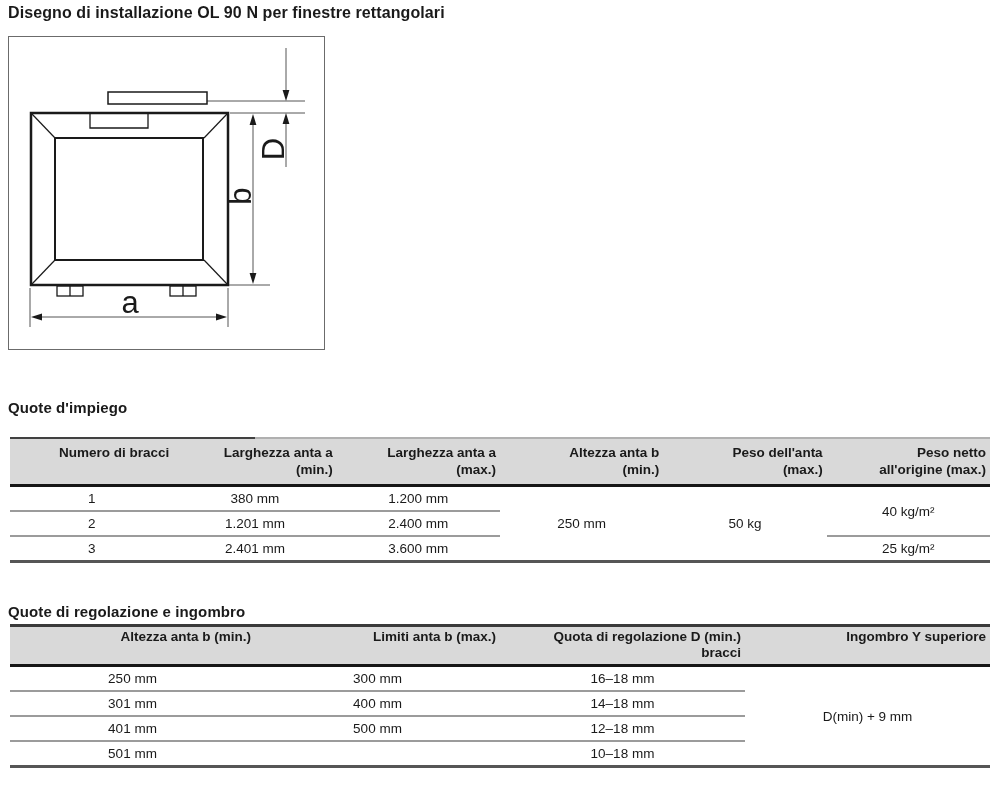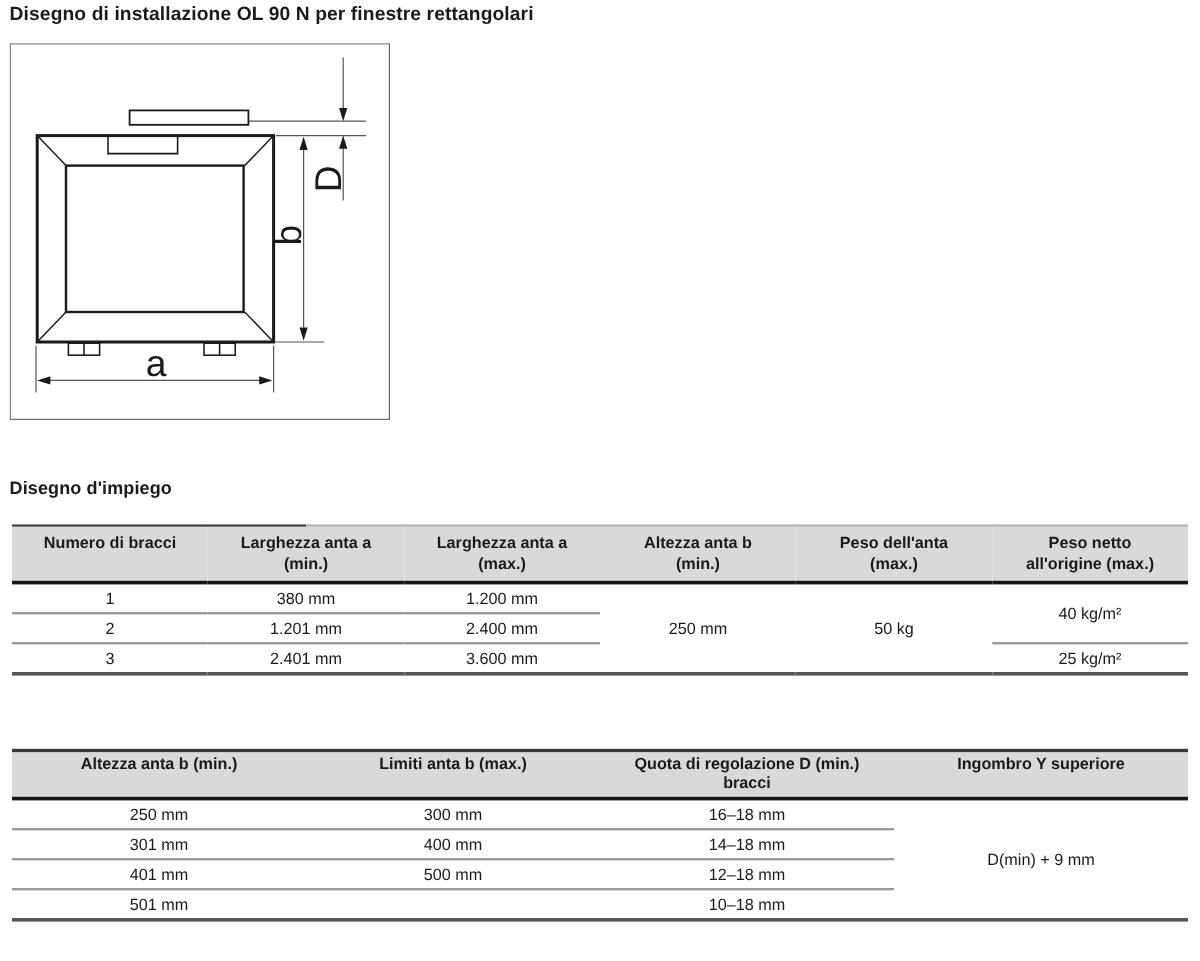--- a/index.html
+++ b/index.html
@@ -31,21 +31,21 @@
 
   table.dtable{
     width:100%;border-collapse:collapse;table-layout:fixed;
     font-size:13.5px;border-bottom:3px solid #565656;
   }
   table.dtable th{
     background:#d9d9d9;font-weight:700;text-align:center;vertical-align:top;
     padding:5px 4px 6px;line-height:17px;border-bottom:3px solid #161616;
   }
   table.t2 th{padding:2px 4px 3px;line-height:16px;}
-  table.dtable th span{display:block;}
+  table.dtable th span{display:block;text-align:right;}
   table.dtable td{
     text-align:center;vertical-align:middle;
     padding:3px 4px;line-height:17px;
   }
   td.rb{border-bottom:2px solid #9b9b9b;}
 </style>
 </head>
 <body>
 
 <div id="page">
@@ -96,21 +96,21 @@
     <g>
       <line x1="22" y1="252" x2="22" y2="291" stroke="#555555" stroke-width="1"></line>
       <line x1="220" y1="252" x2="220" y2="291" stroke="#555555" stroke-width="1"></line>
       <line x1="32" y1="281" x2="210" y2="281" stroke="#555555" stroke-width="1"></line>
       <polygon points="23,281 34,277.6 34,284.4" fill="#1a1a1a"></polygon>
       <polygon points="219,281 208,277.6 208,284.4" fill="#1a1a1a"></polygon>
       <text x="122" y="277" text-anchor="middle" font-family="Liberation Sans, sans-serif" font-size="31" fill="#1a1a1a">a</text>
     </g>
   </svg>
 
-  <h2 id="h-limiti" class="sec-heading">Disegno d'impiego</h2>
+  <h2 id="h-limiti" class="sec-heading">Quote d'impiego</h2>
 
   <div id="t1wrap" class="tblwrap">
     <div class="topline split"></div>
     <table class="dtable t1">
       <thead>
         <tr>
           <th>
             <span>Numero di bracci</span>
               <span></span>
             </th>
@@ -153,20 +153,21 @@
         <tr>
           <td>3</td>
           <td>2.401 mm</td>
           <td>3.600 mm</td>
           <td>25 kg/m²</td>
         </tr>
       </tbody>
     </table>
   </div>
 
+  <h2 id="h-quote" class="sec-heading">Quote di regolazione e ingombro</h2>
 
   <div id="t2wrap" class="tblwrap">
     <div class="topline solid"></div>
     <table class="dtable t2">
       <thead>
         <tr>
           <th>
             <span>Altezza anta b (min.)</span>
               <span></span>
             </th>

